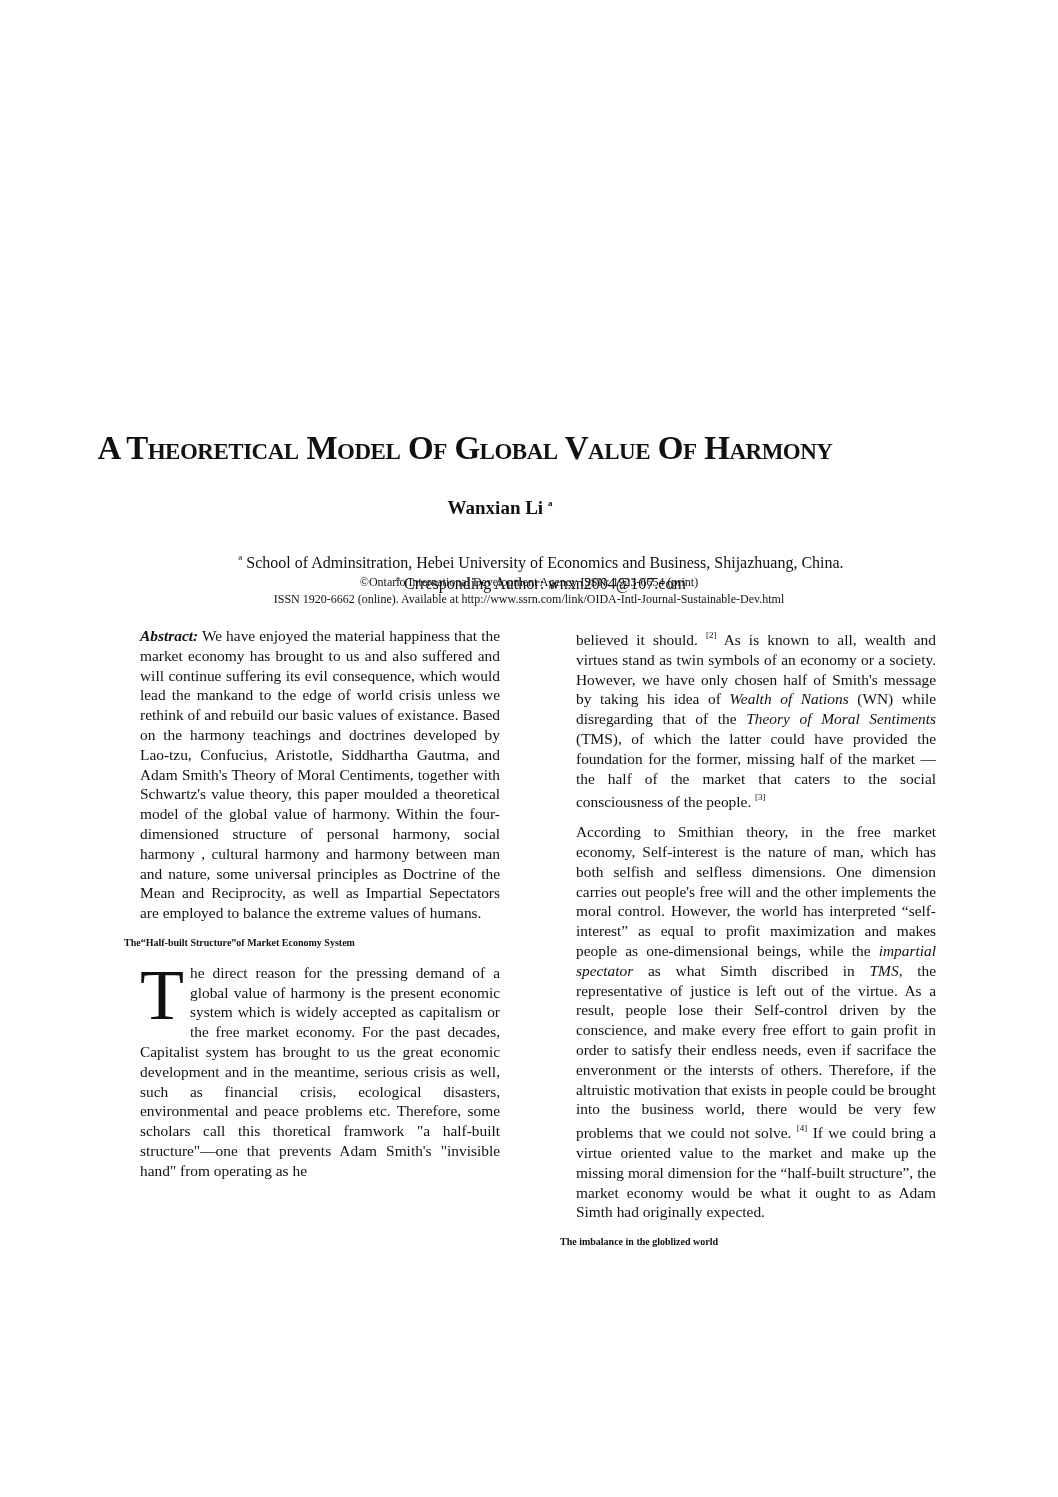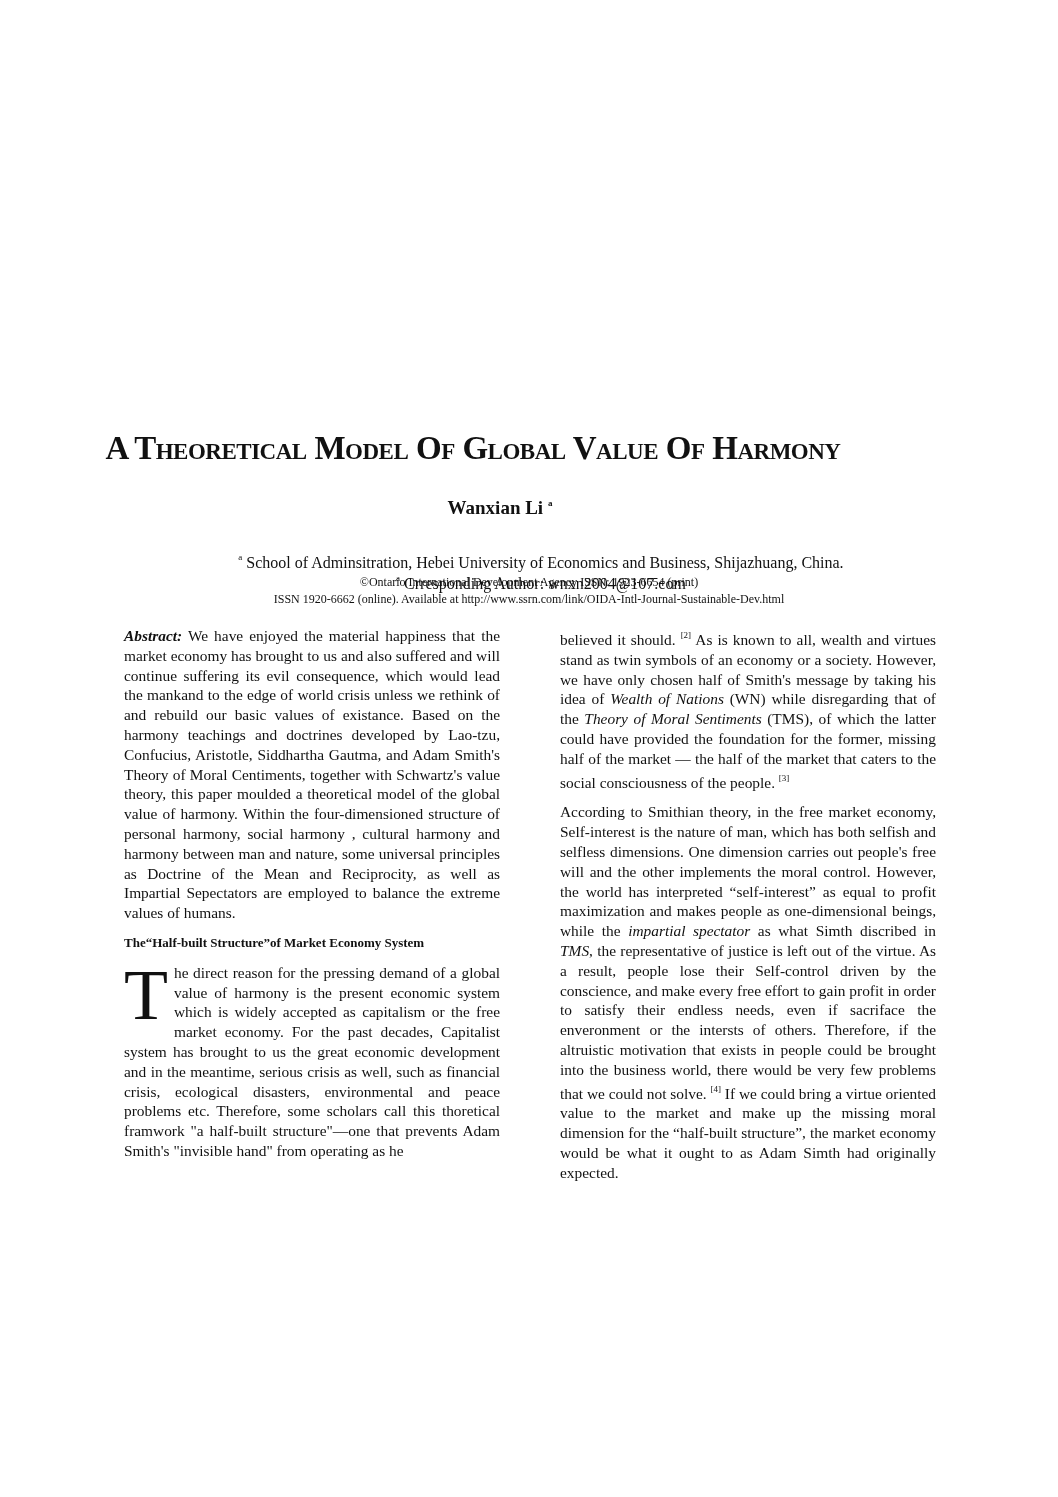--- a/index.html
+++ b/index.html
@@ -4,21 +4,20 @@
   <style>
     html, body { margin: 0; padding: 0; background: #ffffff; }
     body {
       width: 1058px; height: 1497px; position: relative; overflow: hidden;
       font-family: "Liberation Serif", "DejaVu Serif", serif; color: #111;
     }
     .title {
       position: absolute; top: 428px; left: 0; width: 930px; text-align: center;
       font-weight: bold; font-size: 33px; font-variant: small-caps; letter-spacing: -0.5px;
       line-height: 40px;
-      padding-left: 8px;
     }
     .author {
       position: absolute; top: 491px; left: 0; width: 1000px; text-align: center;
       font-weight: bold; font-size: 19px; line-height: 24px;
     }
     .author sup, .aff sup { font-size: 9px; vertical-align: 8px; }
     .aff {
       position: absolute; left: 12px; width: 1058px; text-align: center;
       font-size: 16px; line-height: 20px; margin-top: 32px;
     }
@@ -29,27 +28,27 @@
       font-size: 12px; line-height: 15px;
     }
     .copy1 { top: 575px; }
     .copy2 { top: 592px; }
     .col {
       position: absolute; width: 376px; font-size: 15.4px; line-height: 19.8px;
       text-align: justify;
     }
     .col-left { left: 124px; top: 626px; }
     .col-right { left: 560px; top: 626px; }
-    p { margin: 0 0 10px 0; }
+    p { margin: 0 0 10px 16px; }
     .lead { font-weight: bold; font-style: italic; }
     .sec-heading {
       font-weight: bold; font-variant: small-caps; font-size: 15.4px; margin: 0 0 10px 0;
       text-align: left;
     }
-    .sub-heading { font-weight: bold; font-size: 13px; margin: 0 0 10px 0; }
+    .sub-heading { font-weight: bold; font-size: 10px; margin: 0 0 10px 0; }
     .dropcap {
       float: left; font-size: 72px; line-height: 56px; padding-top: 4px; margin-right: 6px;
       font-weight: normal; height: 58px;
     }
     sup.ref { font-size: 9px; vertical-align: 7px; }
     i { font-style: italic; }
   </style>
 </head>
 <body>
 
@@ -83,13 +82,14 @@
   </p>
 </div>
 
 <div class="col col-right">
   <p>
     <span>believed it should. </span><sup class="ref">[2]</sup><span>  As is known to all, wealth and virtues stand as twin symbols of an economy or a society. However, we have only chosen half of Smith's message by taking his idea of </span><i>Wealth of Nations</i><span> (WN) while disregarding that of the </span><i>Theory of Moral Sentiments</i><span> (TMS), of which the latter could have provided the foundation for the former, missing half of the market — the half of the market that caters to the social consciousness of the people. </span><sup class="ref">[3]</sup>
   </p>
   <p>
     <span>According to Smithian theory, in the free market economy, Self-interest is the nature of man, which has both selfish and selfless dimensions. One dimension carries out people's free will and the other implements the moral control. However, the world has interpreted “self-interest” as equal to profit maximization and makes people as one-dimensional beings, while the </span><i>impartial spectator</i><span> as what Simth discribed in </span><i>TMS</i><span>, the representative of justice is left out of the virtue. As a result, people lose their Self-control driven by the conscience, and make every free effort to gain profit in order to satisfy their endless needs, even if sacriface the enveronment or the intersts of others. Therefore, if the altruistic motivation that exists in people could be brought into the business world, there would be very few problems that we could not solve. </span><sup class="ref">[4]</sup><span> If we could bring a virtue oriented value to the market and make up the missing moral dimension for the “half-built structure”, the market economy would be what it ought to as Adam Simth had originally expected.</span>
   </p>
+  <div class="sub-heading">The imbalance in the globlized world</div>
 </div>
 
 </body></html>

